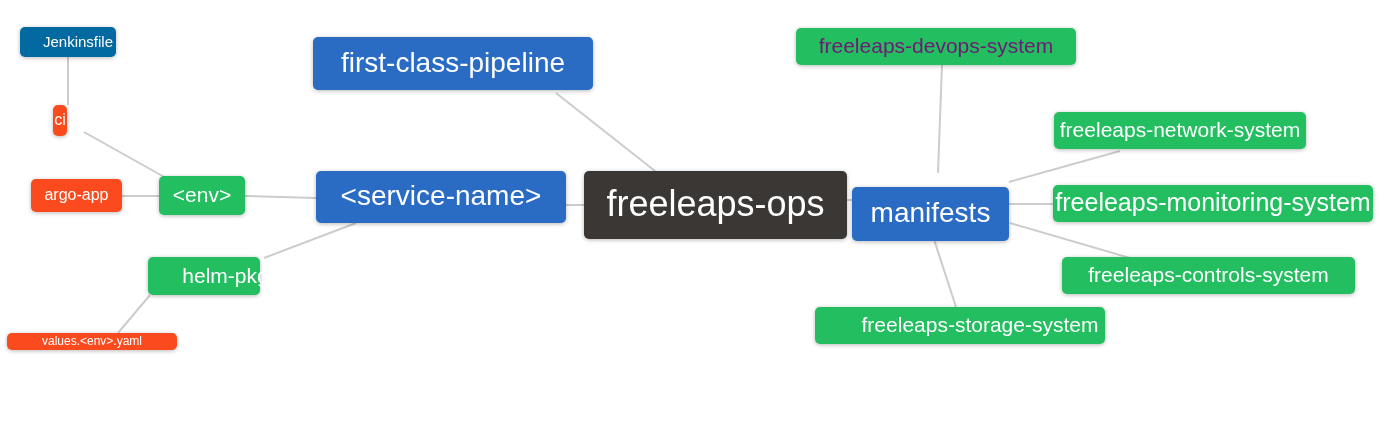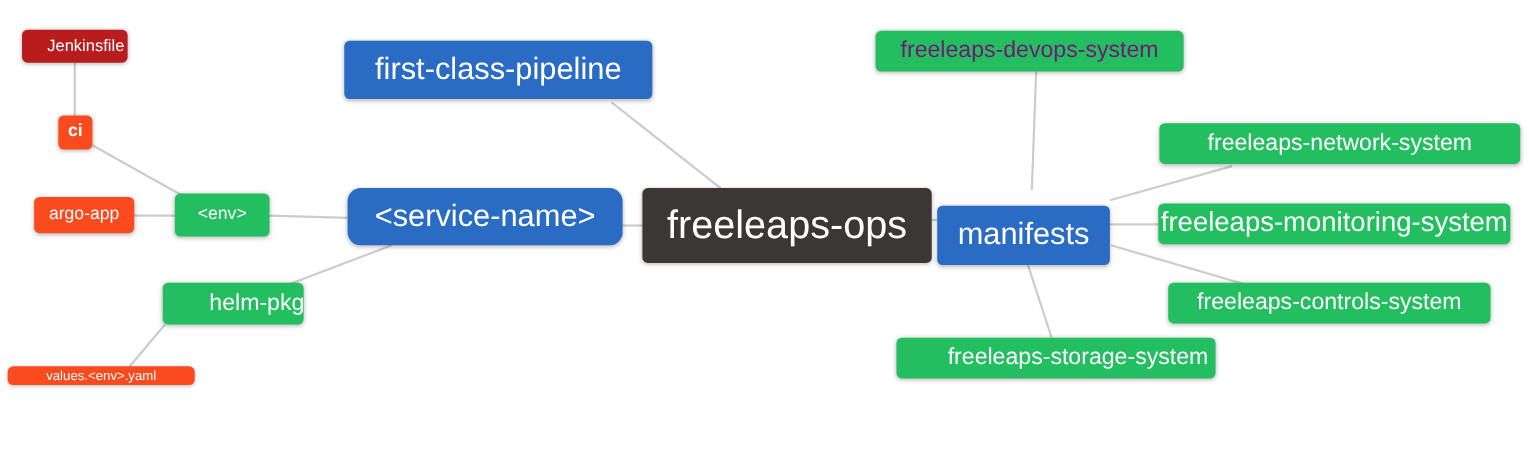--- a/index.html
+++ b/index.html
@@ -62,48 +62,48 @@
       <line x1="1010" y1="223" x2="1130" y2="258" stroke="#cccccc" stroke-width="2"></line>
       <line x1="930" y1="227" x2="956" y2="307" stroke="#cccccc" stroke-width="2"></line>
     </svg>
   <div id="node-layer">
       <div class="node" style="left: 584px; top: 171px; width: 263px; height: 68px; font-size: 36px; background: rgb(59, 55, 52); color: rgb(255, 255, 255); text-align: right;">
         <span>freeleaps-ops</span>
       </div>
       <div class="node" style="left: 313px; top: 37px; width: 280px; height: 53px; font-size: 28px; background: rgb(42, 107, 196); color: rgb(255, 255, 255); align-items: center;">
         <span>first-class-pipeline</span>
       </div>
-      <div class="node" style="left: 316px; top: 171px; width: 250px; height: 52px; font-size: 28px; background: rgb(42, 107, 196); color: rgb(255, 255, 255); border-radius: 12px;">
+      <div class="node" style="left: 316px; top: 171px; width: 250px; height: 52px; font-size: 28px; background: rgb(42, 107, 196); color: rgb(255, 255, 255);">
         <span>&lt;service-name&gt;</span>
       </div>
       <div class="node" style="left: 852px; top: 187px; width: 157px; height: 54px; font-size: 28px; background: rgb(42, 107, 196); color: rgb(255, 255, 255);">
         <span>manifests</span>
       </div>
-      <div class="node" style="left: 159px; top: 176px; width: 86px; height: 39px; font-size: 16px; background: rgb(35, 190, 95); color: rgb(255, 255, 255);">
+      <div class="node" style="left: 159px; top: 176px; width: 86px; height: 39px; font-size: 21px; background: rgb(35, 190, 95); color: rgb(255, 255, 255);">
         <span>&lt;env&gt;</span>
       </div>
-      <div class="node" style="left: 148px; top: 257px; width: 128px; height: 38px; font-size: 21px; background: rgb(35, 190, 95); color: rgb(255, 255, 255); padding-left: 43px;">
+      <div class="node" style="left: 148px; top: 257px; width: 112px; height: 38px; font-size: 21px; background: rgb(35, 190, 95); color: rgb(255, 255, 255); padding-left: 43px;">
         <span>helm-pkg</span>
       </div>
       <div class="node" style="left: 31px; top: 179px; width: 91px; height: 33px; font-size: 16px; background: rgb(251, 74, 30); color: rgb(255, 255, 255);">
         <span>argo-app</span>
       </div>
-      <div class="node" style="left: 53px; top: 105px; width: 31px; height: 31px; font-size: 16px; background: rgb(251, 74, 30); color: rgb(255, 255, 255); font-weight: bold;">
+      <div class="node" style="left: 53px; top: 105px; width: 14px; height: 31px; font-size: 16px; background: rgb(251, 74, 30); color: rgb(255, 255, 255);">
         <span>ci</span>
       </div>
-      <div class="node" style="left: 20px; top: 27px; width: 96px; height: 30px; font-size: 15px; background: #b91c1c; color: rgb(255, 255, 255); padding-left: 20px;">
+      <div class="node" style="left: 20px; top: 27px; width: 96px; height: 30px; font-size: 15px; background: #0369a1; color: rgb(255, 255, 255); padding-left: 20px;">
         <span>Jenkinsfile</span>
       </div>
       <div class="node" style="left: 7px; top: 333px; width: 170px; height: 17px; font-size: 12px; background: rgb(251, 74, 30); color: rgb(255, 255, 255);">
         <span>values.&lt;env&gt;.yaml</span>
       </div>
       <div class="node" style="left: 796px; top: 28px; width: 280px; height: 37px; font-size: 21px; background: rgb(35, 190, 95); color: #701a75;">
         <span>freeleaps-devops-system</span>
       </div>
-      <div class="node" style="left: 1054px; top: 112px; width: 328px; height: 37px; font-size: 21px; background: rgb(35, 190, 95); color: rgb(255, 255, 255);">
+      <div class="node" style="left: 1054px; top: 112px; width: 252px; height: 37px; font-size: 21px; background: rgb(35, 190, 95); color: rgb(255, 255, 255);">
         <span>freeleaps-network-system</span>
       </div>
       <div class="node" style="left: 1053px; top: 185px; width: 320px; height: 37px; font-size: 25px; background: rgb(35, 190, 95); color: rgb(255, 255, 255);">
         <span>freeleaps-monitoring-system</span>
       </div>
       <div class="node" style="left: 1062px; top: 257px; width: 293px; height: 37px; font-size: 21px; background: rgb(35, 190, 95); color: rgb(255, 255, 255);">
         <span>freeleaps-controls-system</span>
       </div>
       <div class="node" style="left: 815px; top: 307px; width: 290px; height: 37px; font-size: 21px; background: rgb(35, 190, 95); color: rgb(255, 255, 255); padding-left: 40px;">
         <span>freeleaps-storage-system</span>

